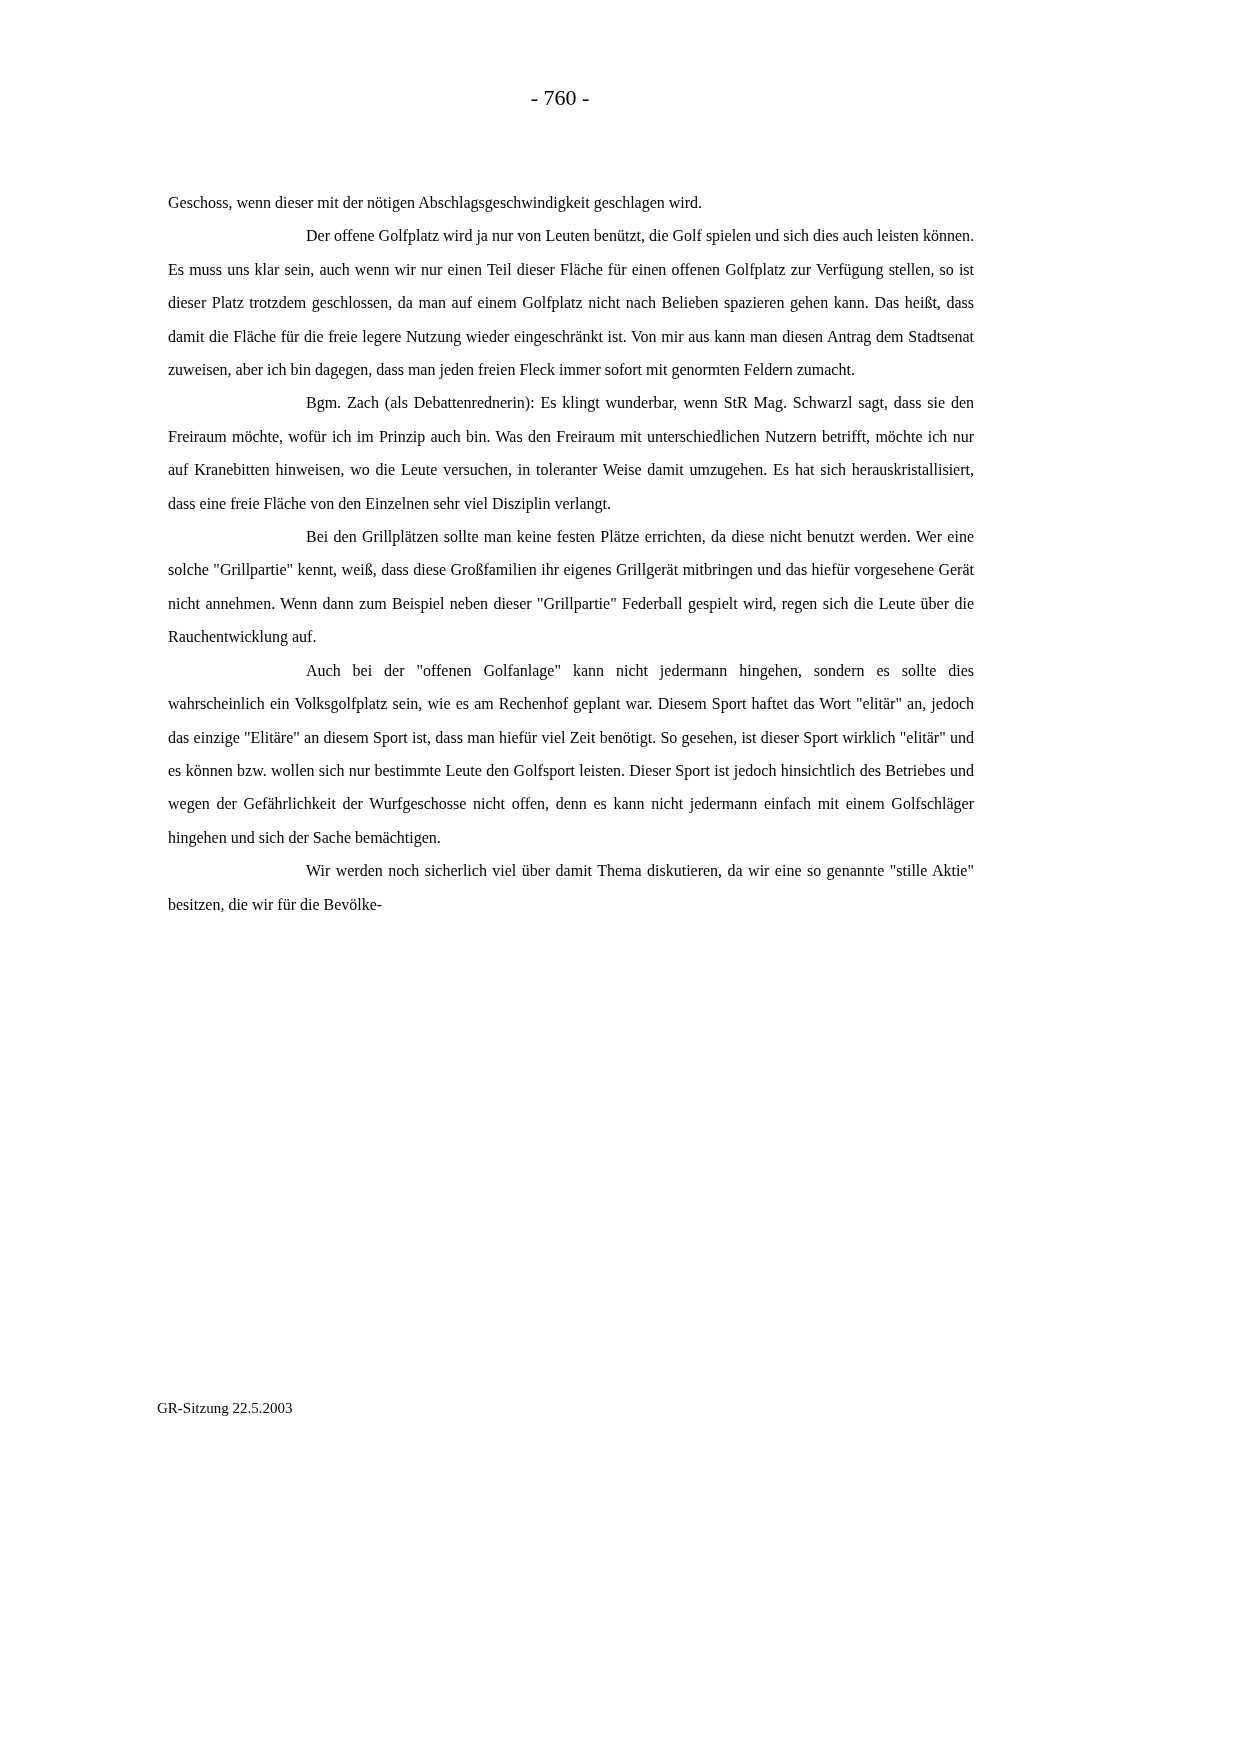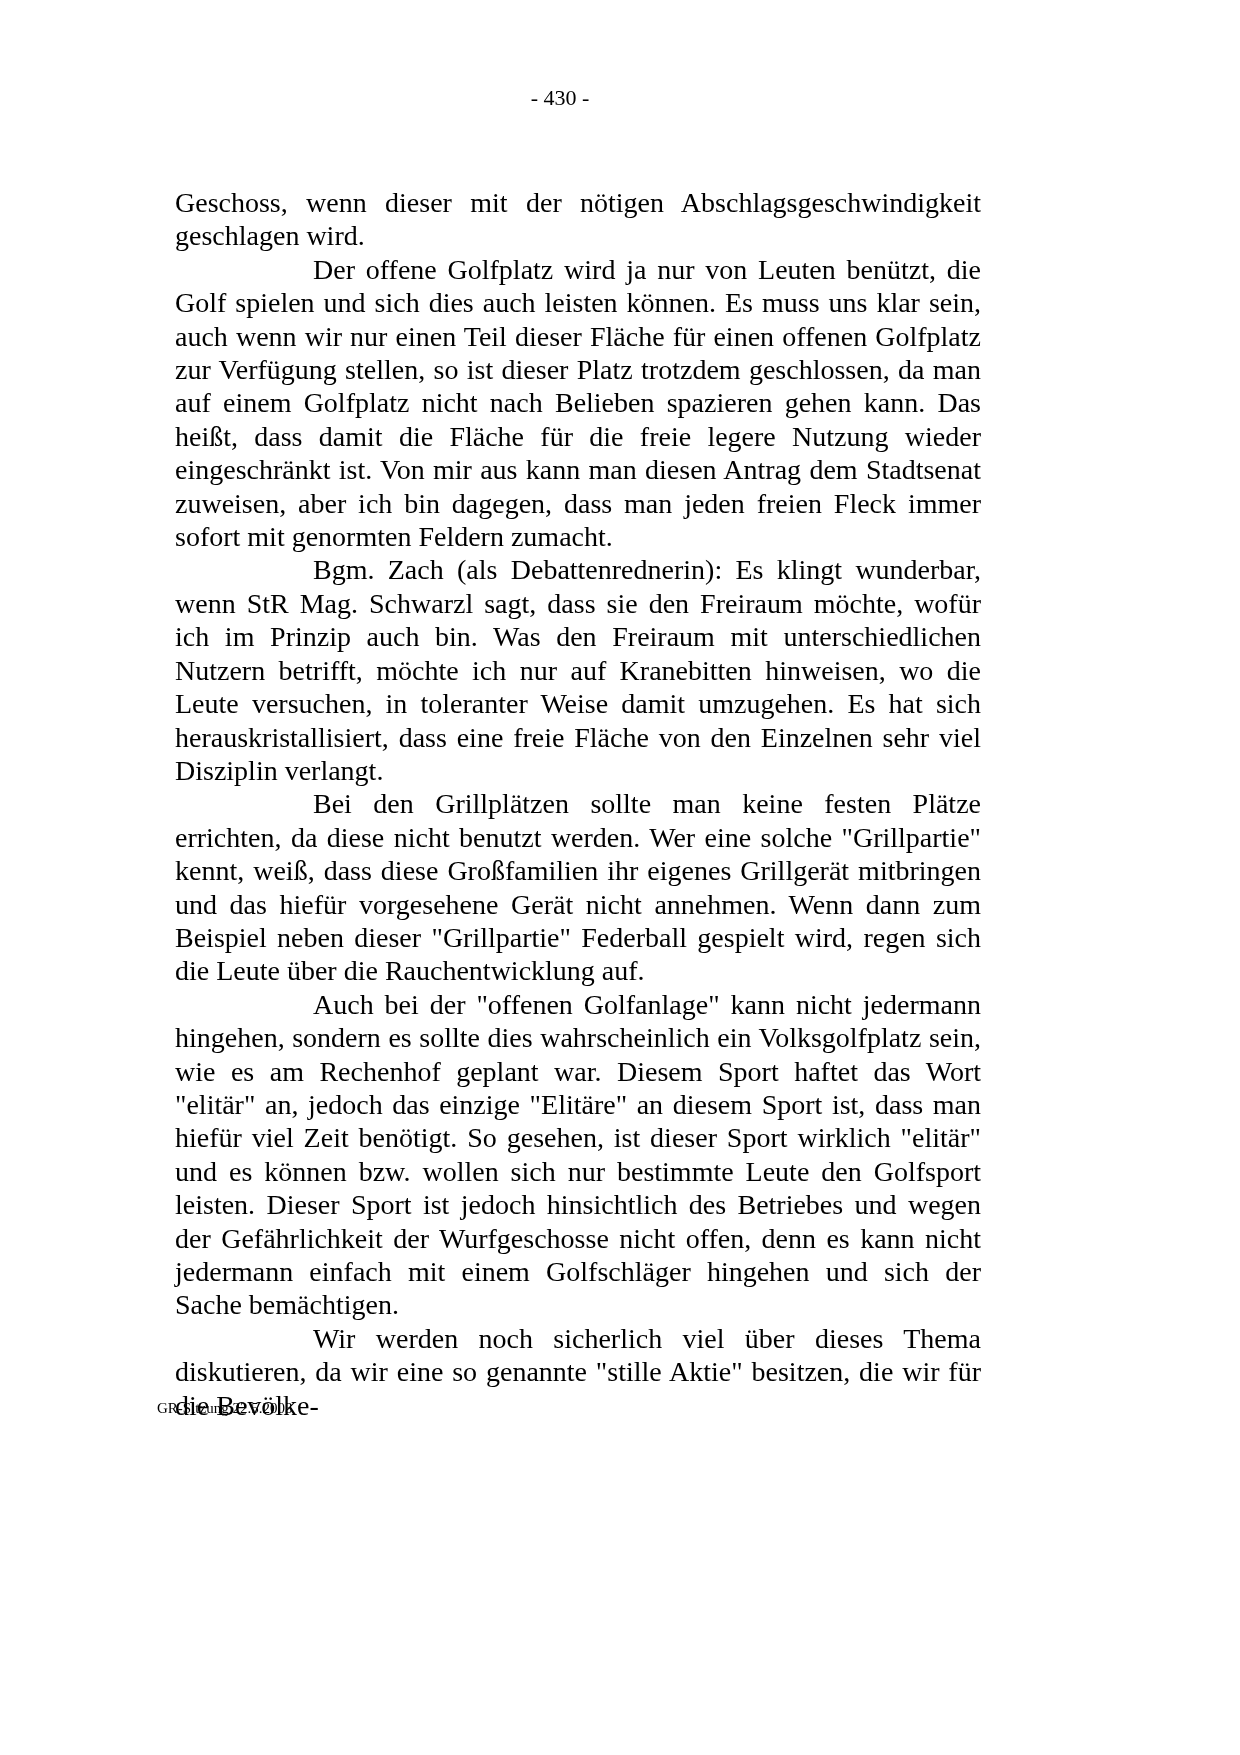--- a/index.html
+++ b/index.html
@@ -23,23 +23,23 @@
     top: 85px;
     left: 157px;
     width: 806px;
     text-align: center;
     font-size: 22px;
     line-height: 1.2;
   }
   .text-block {
     position: absolute;
     top: 186px;
-    left: 175px;
+    left: 168px;
     width: 806px;
-    font-size: 28px;
+    font-size: 16px;
     line-height: 33.4px;
     text-align: justify;
     hyphens: auto;
     -webkit-hyphens: auto;
   }
   .para {
     margin: 0;
     padding: 0;
   }
   .para.indented {
@@ -53,33 +53,33 @@
     left: 157px;
     font-size: 15px;
     line-height: 1.2;
   }
 </style>
 </head>
 <body>
 
 <div class="page">
 
-  <div class="page-number">- 430 -</div>
+  <div class="page-number">- 760 -</div>
 
   <div class="text-block">
 
     <p class="para">Geschoss, wenn dieser mit der nötigen Abschlagsgeschwindigkeit geschlagen wird.</p>
 
     <p class="para indented">Der offene Golfplatz wird ja nur von Leuten benützt, die Golf spielen und sich dies auch leisten können. Es muss uns klar sein, auch wenn wir nur einen Teil dieser Fläche für einen offenen Golfplatz zur Verfügung stellen, so ist dieser Platz trotzdem geschlossen, da man auf einem Golfplatz nicht nach Belieben spazieren gehen kann. Das heißt, dass damit die Fläche für die freie legere Nutzung wieder eingeschränkt ist. Von mir aus kann man diesen Antrag dem Stadtsenat zuweisen, aber ich bin dagegen, dass man jeden freien Fleck immer sofort mit genormten Feldern zumacht.</p>
 
     <p class="para indented"><span class="speaker">Bgm. Zach</span><span> (als Debattenrednerin): Es klingt wunderbar, wenn StR Mag. Schwarzl sagt, dass sie den Freiraum möchte, wofür ich im Prinzip auch bin. Was den Freiraum mit unterschiedlichen Nutzern betrifft, möchte ich nur auf Kranebitten hinweisen, wo die Leute versuchen, in toleranter Weise damit umzugehen. Es hat sich herauskristallisiert, dass eine freie Fläche von den Einzelnen sehr viel Disziplin verlangt.</span></p>
 
     <p class="para indented">Bei den Grillplätzen sollte man keine festen Plätze errichten, da diese nicht benutzt werden. Wer eine solche "Grillpartie" kennt, weiß, dass diese Großfamilien ihr eigenes Grillgerät mitbringen und das hiefür vorgesehene Gerät nicht annehmen. Wenn dann zum Beispiel neben dieser "Grillpartie" Federball gespielt wird, regen sich die Leute über die Rauchentwicklung auf.</p>
 
     <p class="para indented">Auch bei der "offenen Golfanlage" kann nicht jedermann hingehen, sondern es sollte dies wahrscheinlich ein Volksgolfplatz sein, wie es am Rechenhof geplant war. Diesem Sport haftet das Wort "elitär" an, jedoch das einzige "Elitäre" an diesem Sport ist, dass man hiefür viel Zeit benötigt. So gesehen, ist dieser Sport wirklich "elitär" und es können bzw. wollen sich nur bestimmte Leute den Golfsport leisten. Dieser Sport ist jedoch hinsichtlich des Betriebes und wegen der Gefährlichkeit der Wurfgeschosse nicht offen, denn es kann nicht jedermann einfach mit einem Golfschläger hingehen und sich der Sache bemächtigen.</p>
 
-    <p class="para indented">Wir werden noch sicherlich viel über dieses Thema diskutieren, da wir eine so genannte "stille Aktie" besitzen, die wir für die Bevölke-</p>
+    <p class="para indented">Wir werden noch sicherlich viel über damit Thema diskutieren, da wir eine so genannte "stille Aktie" besitzen, die wir für die Bevölke-</p>
 
   </div>
 
   <div class="footer">GR-Sitzung 22.5.2003</div>
 
 </div>
 
 </body></html>

